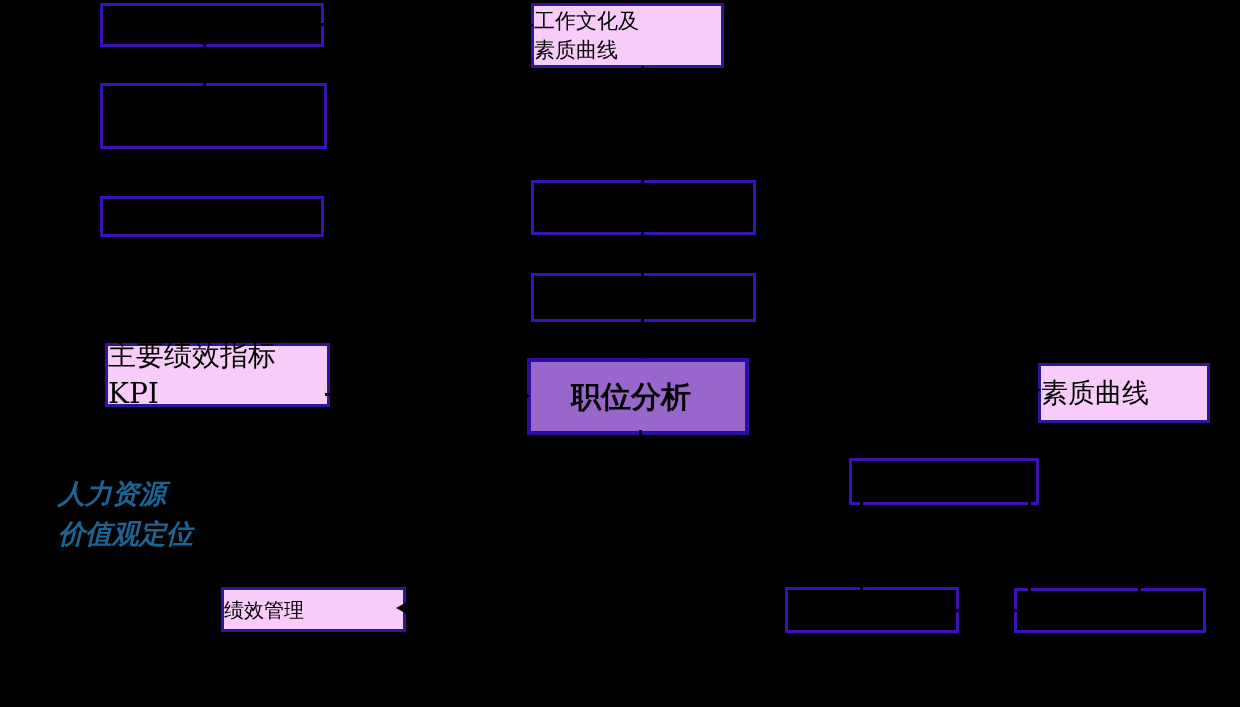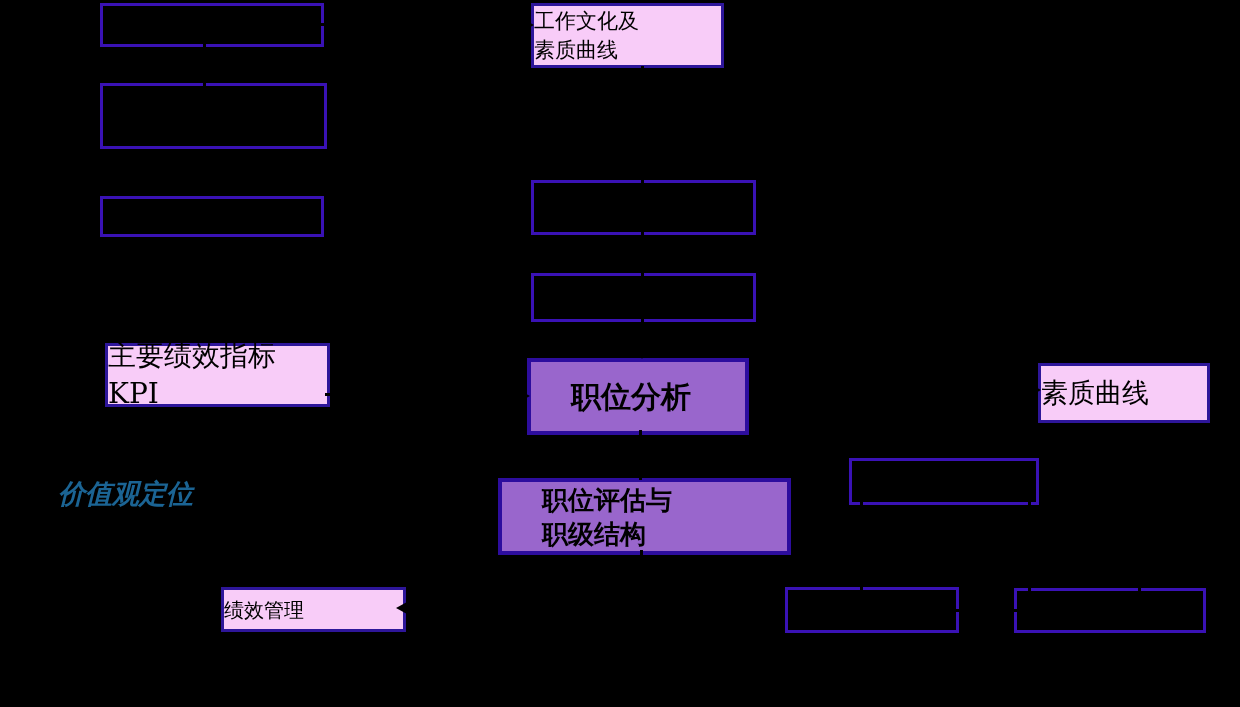--- a/index.html
+++ b/index.html
@@ -56,31 +56,28 @@
   </div>
 
   <div class="box purple-box t30" style="left:527px;top:358px;width:222px;height:77px;">
     <span>职位分析</span>
   </div>
 
   <div class="box pink-box t27" style="left:1038px;top:363px;width:172px;height:60px;">
     <span>素质曲线</span>
   </div>
 
-  <div class="box purple-box t26" style="left:498px;top:478px;width:293px;height:77px;">
-    <span>职位评估与</span>
-    <span>职级结构</span>
-  </div>
 
   <div class="box pink-box t24" style="left:221px;top:587px;width:185px;height:45px;">
     <span>绩效管理</span>
   </div>
 
 
   <div class="scope-label">
+    <div>人力资源</div>
     <div>价值观定位</div>
   </div>
 
   <div class="line" style="left:203px;top:40px;width:3px;height:52px;"></div>
   <div class="line" style="left:318px;top:23px;width:204px;height:3px;"></div>
   <div class="line" style="left:641px;top:66px;width:3px;height:284px;"></div>
   <div class="line" style="left:639px;top:430px;width:3px;height:50px;"></div>
   <div class="line" style="left:640px;top:550px;width:3px;height:32px;"></div>
   <div class="line" style="left:325px;top:393px;width:193px;height:3px;"></div>
   <div class="line" style="left:860px;top:500px;width:3px;height:90px;"></div>

